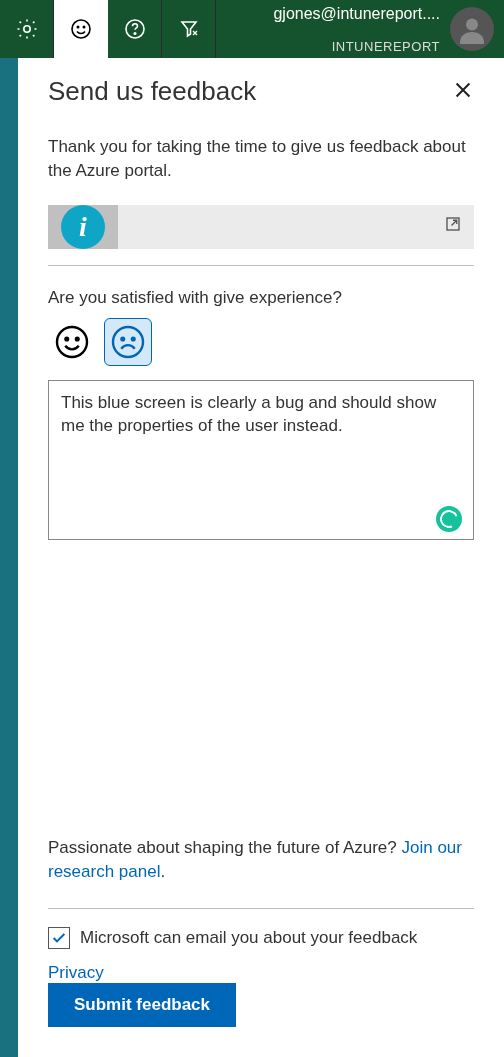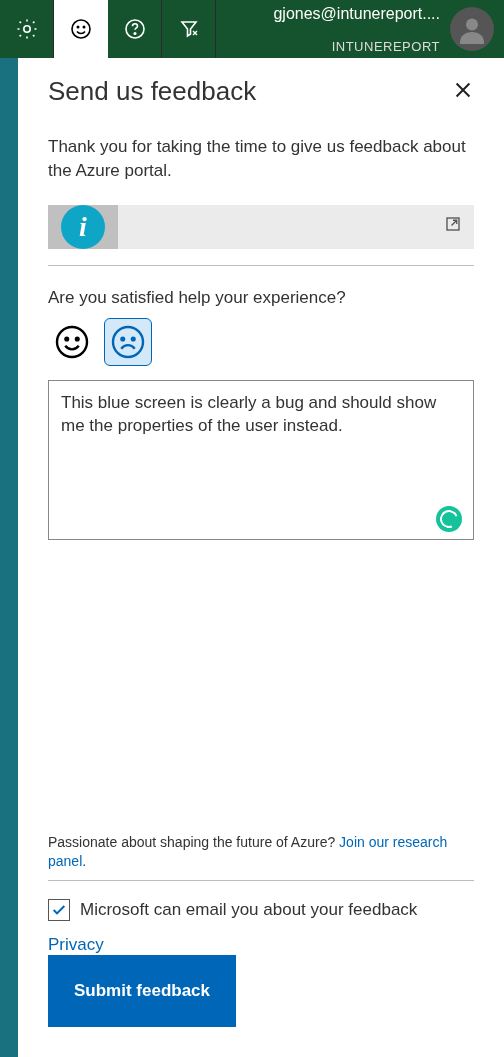--- a/index.html
+++ b/index.html
@@ -188,24 +188,24 @@
       width: 14px; height: 14px;
       border: 2.5px solid #fff;
       border-radius: 50%;
       border-right-color: transparent;
       transform: rotate(25deg);
     }
 
     .spacer { flex: 1; }
 
     .passion {
-      font-size: 14px;
+      font-size: 17px;
       color: #333;
       line-height: 1.4;
-      margin-bottom: 8px;
+      margin-bottom: 24px;
     }
     .passion a { color: #0067b8; text-decoration: none; }
 
     .hr2 {
       border: none;
       border-top: 1px solid #bcbcbc;
       margin-bottom: 18px;
     }
 
     .check-row {
@@ -230,21 +230,21 @@
       color: #0067b8;
       text-decoration: none;
       font-size: 17px;
       display: inline-block;
     }
 
     .submit {
       background: #0067b8;
       color: #fff;
       border: none;
-      padding: 26px 26px;
+      padding: 12px 26px;
       font-size: 17px;
       font-weight: 600;
       cursor: pointer;
     }
   </style>
 </head>
 <body>
 
 <div class="top-bar">
   <div class="top-icon gear">
@@ -312,21 +312,21 @@
       <div class="popout">
         <svg viewBox="0 0 24 24" fill="none" stroke-width="1.8">
           <rect x="4" y="4" width="16" height="16"></rect>
           <path d="M10 14l7-7M12 7h5v5"></path>
         </svg>
       </div>
     </div>
 
     <hr class="hr">
 
-    <div class="question">Are you satisfied help your experience?</div>
+    <div class="question">Are you satisfied with give experience?</div>
 
     <div class="faces">
       <div class="face-btn">
         <svg viewBox="0 0 24 24" fill="none" stroke="#000" stroke-width="1.6">
           <circle cx="12" cy="12" r="10"></circle>
           <circle cx="8.5" cy="10" r="0.9" fill="#000"></circle>
           <circle cx="15.5" cy="10" r="0.9" fill="#000"></circle>
           <path d="M7.5 14.5c1.2 1.6 2.8 2.4 4.5 2.4s3.3-0.8 4.5-2.4"></path>
         </svg>
       </div>

